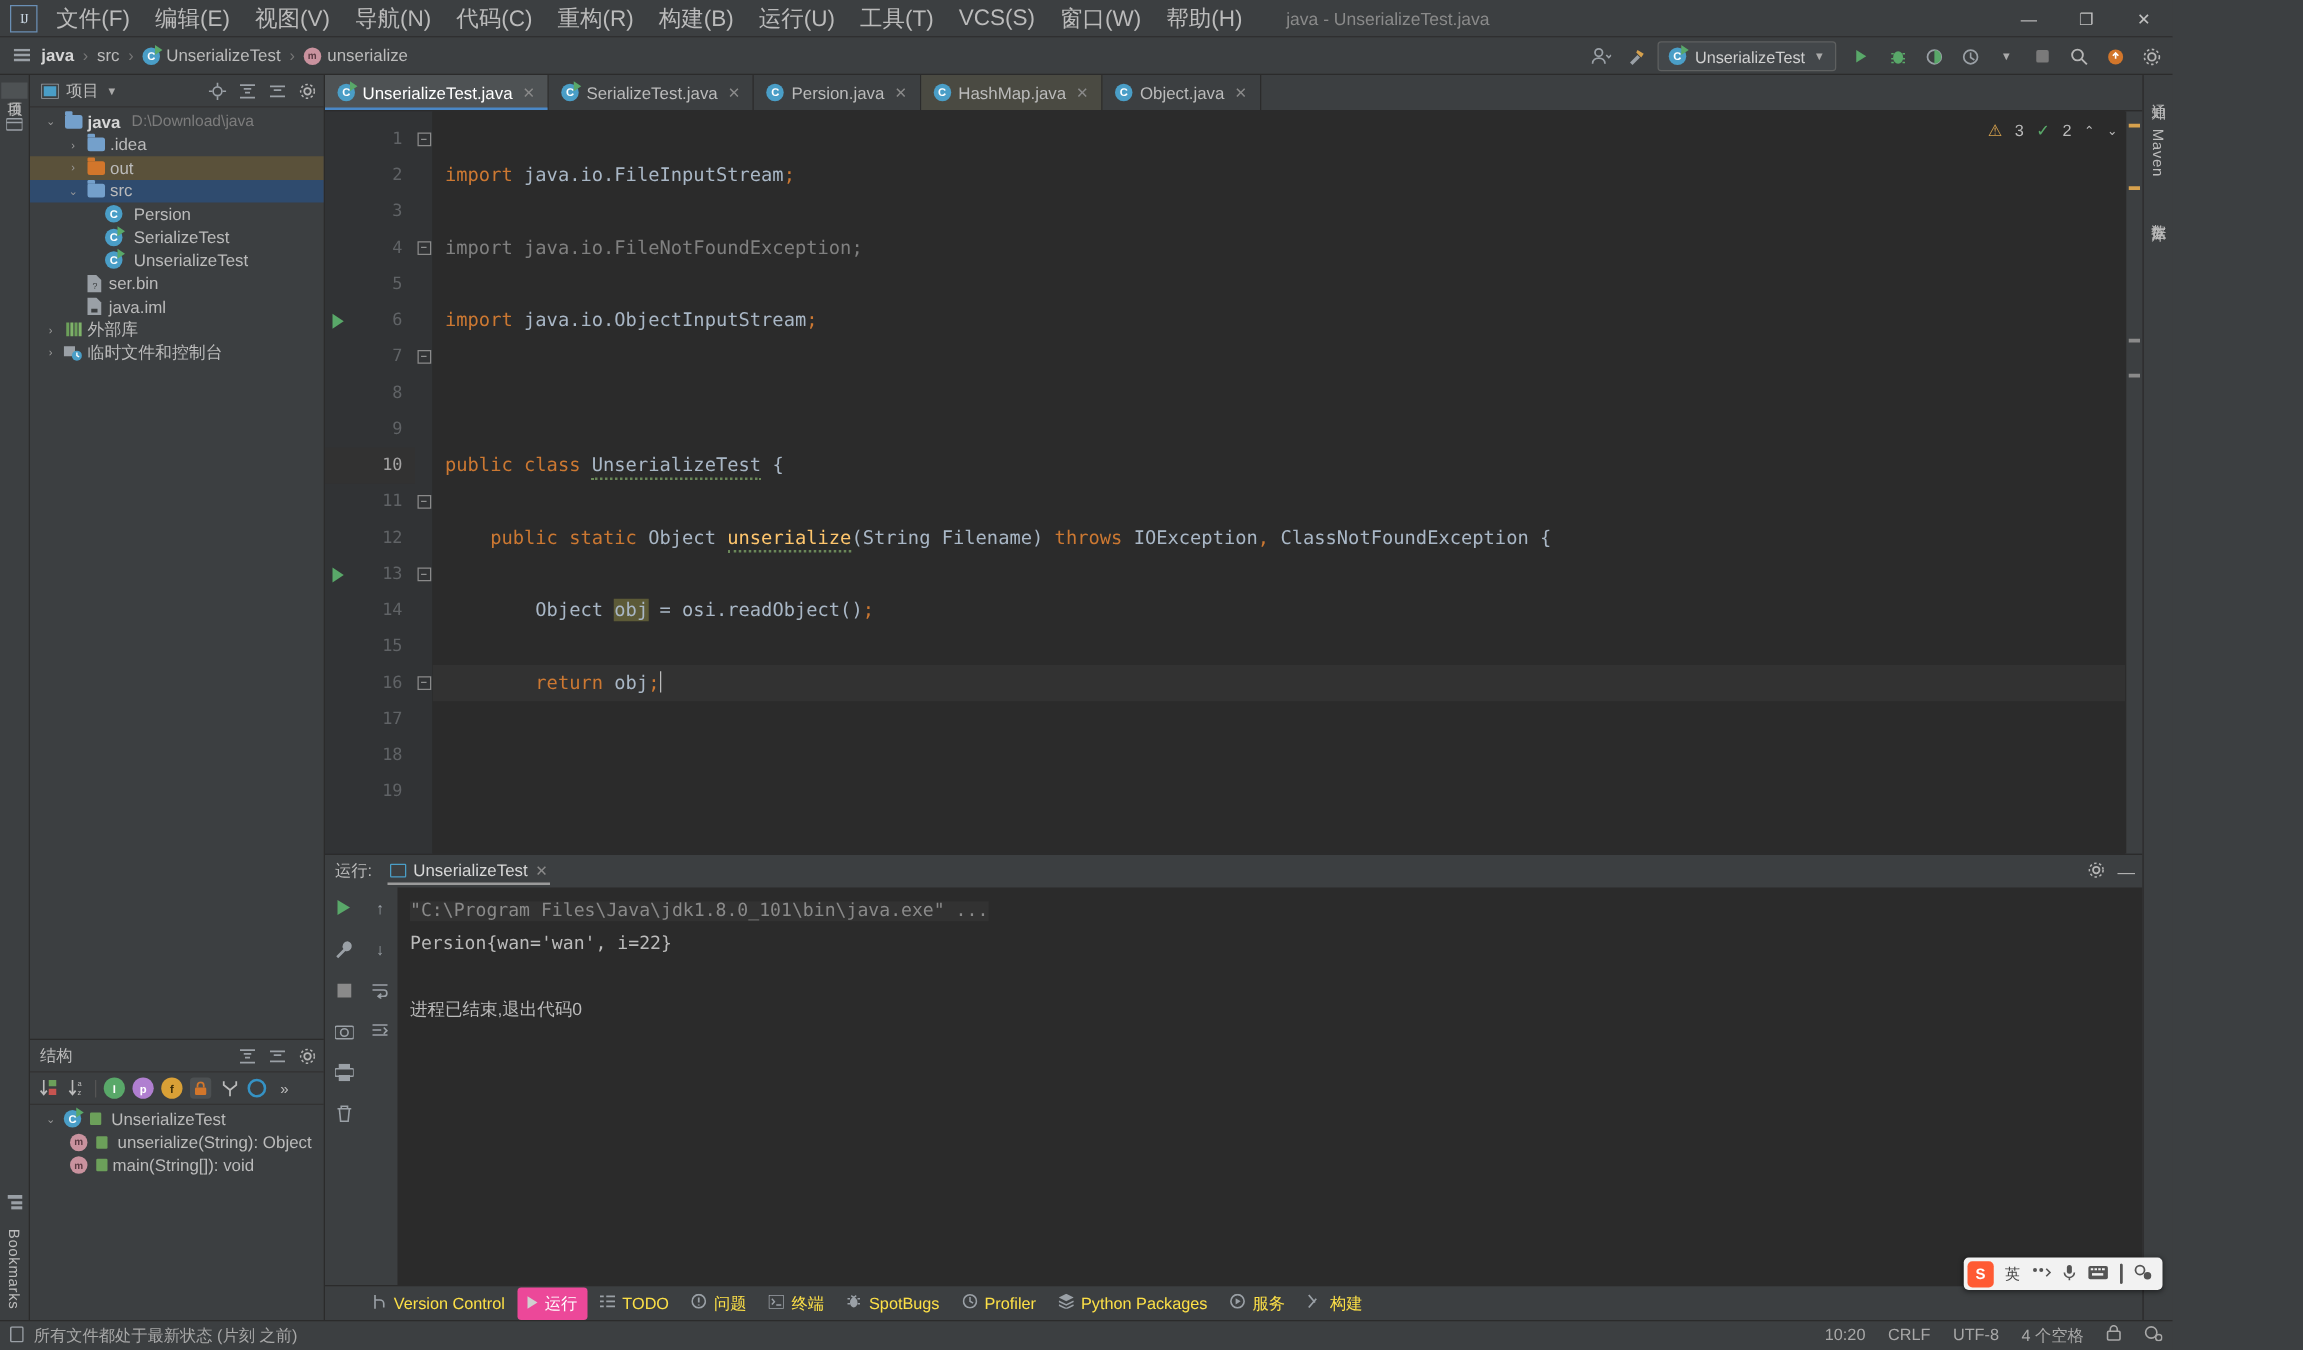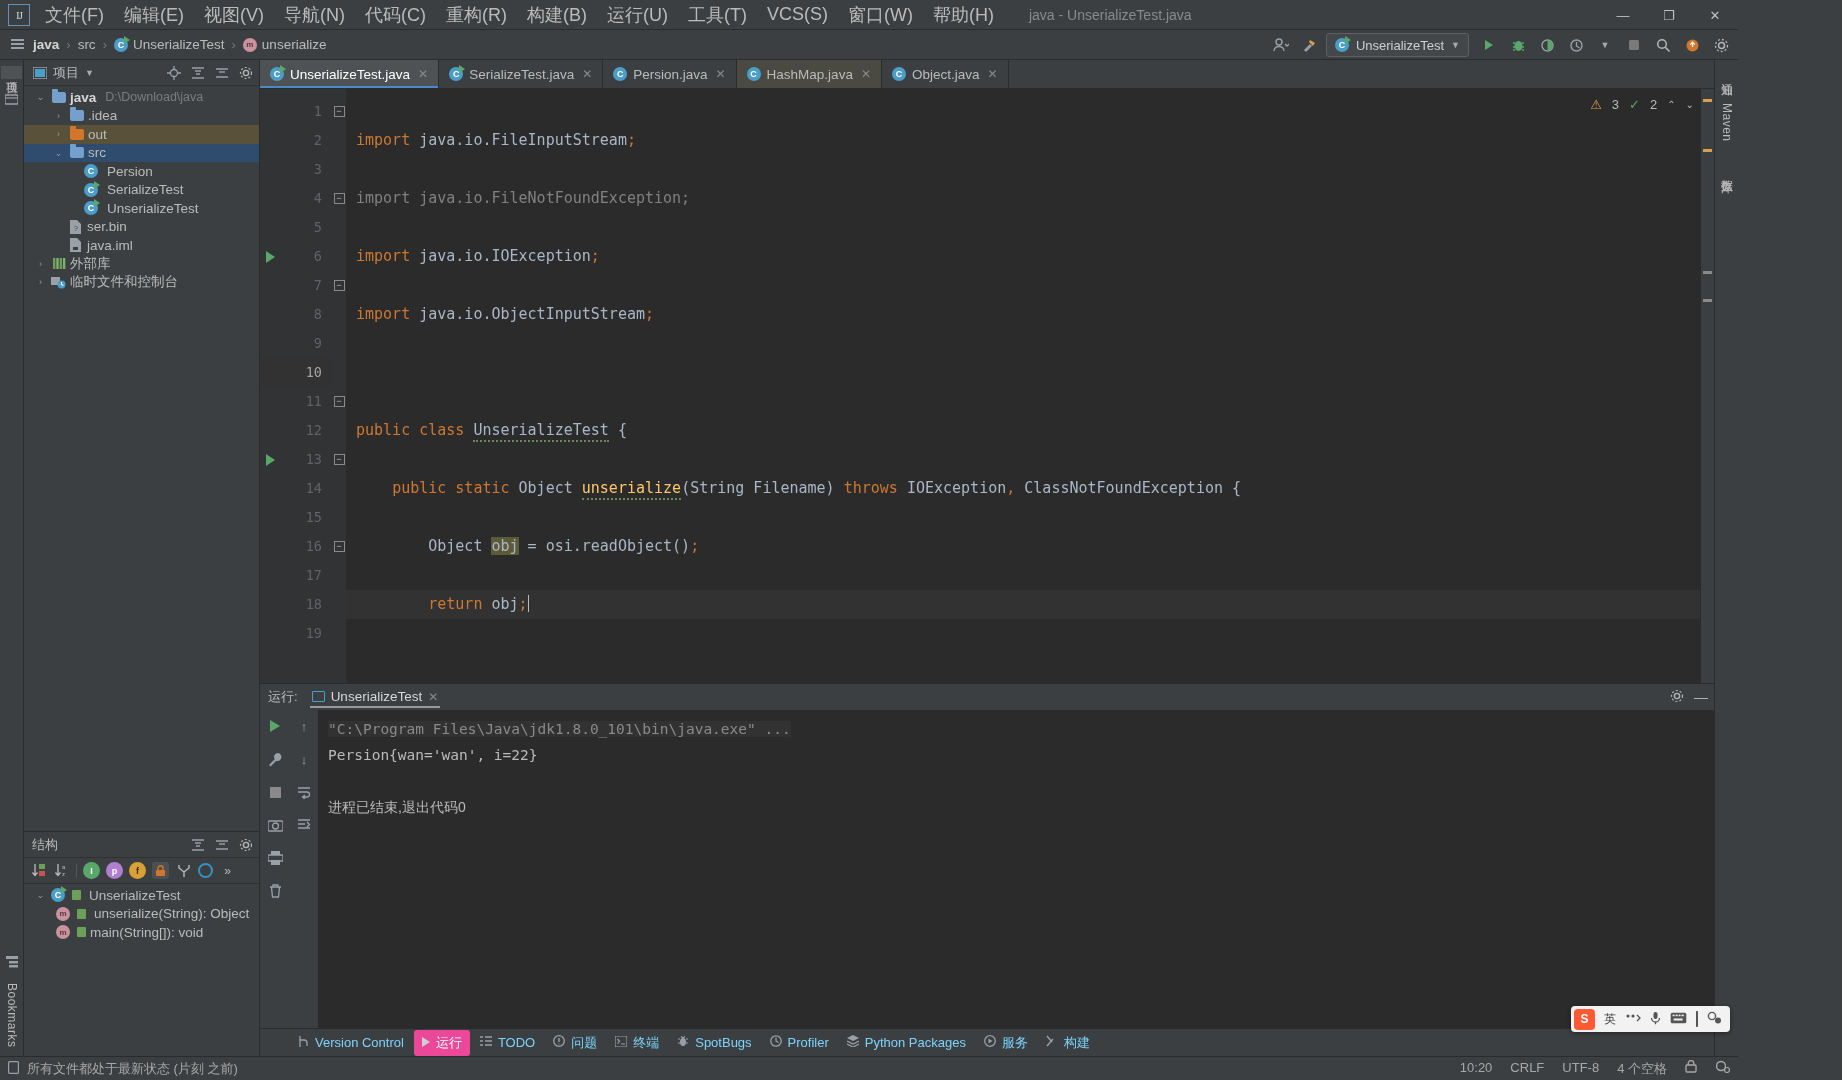--- a/index.html
+++ b/index.html
@@ -170,21 +170,21 @@
     line-height:26px; color:#bbbbbb; padding:6px 0 0 10px; white-space:pre; overflow:hidden;
   }
   .console .cmd { background:#323232; color:#8a8a8a; }
   .console .cn { font-family:"Liberation Sans", sans-serif; font-size:14px; }
 
   
   .toolbtnbar {
     height:28px; background:#3c3f41; display:flex; align-items:center; gap:2px; padding-left:30px;
     border-top:1px solid #2b2b2b; flex:0 0 28px; font-size:13px;
   }
-  .tbtn { display:flex; align-items:center; gap:6px; padding:4px 8px; color:#7dd3fc; border-radius:3px; white-space:nowrap; }
+  .tbtn { display:flex; align-items:center; gap:6px; padding:4px 8px; color:#fde047; border-radius:3px; white-space:nowrap; }
   .tbtn.active { background:#ec4899; color:#ffffff; }
   .statusbar {
     height:24px; background:#3c3f41; display:flex; align-items:center; padding:0 8px; gap:8px;
     border-top:1px solid #2b2b2b; flex:0 0 24px; font-size:13px; color:#a8a8a8; position:relative;
   }
   .status-right { position:absolute; right:8px; display:flex; gap:18px; }
 
   
   .imebar {
     position:absolute; right:8px; bottom:48px; height:26px; background:#f2f2f2; border-radius:4px;
@@ -646,21 +646,20 @@
           <div class="fold"></div>
           <div class="fold"></div>
           <div class="fold">
               <span class="minus">−</span>
             </div>
         </div>
 
         <div class="code">
 <div class="ln"><span class="kw">import</span> java.io.FileInputStream<span class="kw">;</span></div>
 <div class="ln grey">import java.io.FileNotFoundException;</div>
-<div class="ln"><span class="kw">import</span> java.io.IOException<span class="kw">;</span></div>
 <div class="ln"><span class="kw">import</span> java.io.ObjectInputStream<span class="kw">;</span></div>
 <div class="ln"> </div>
 <div class="ln"><span class="kw">public class</span> <span class="squig">UnserializeTest</span> {</div>
 <div class="ln">    <span class="kw">public static</span> Object <span class="mth-decl squig">unserialize</span>(String Filename) <span class="kw">throws</span> IOException<span class="kw">,</span> ClassNotFoundException {</div>
 <div class="ln">        Object <span class="hl-sm">obj</span> = osi.readObject()<span class="kw">;</span></div>
 <div class="ln cur">        <span class="kw">return</span> obj<span class="kw">;</span><span class="caret"></span></div>
 
 
 
 

